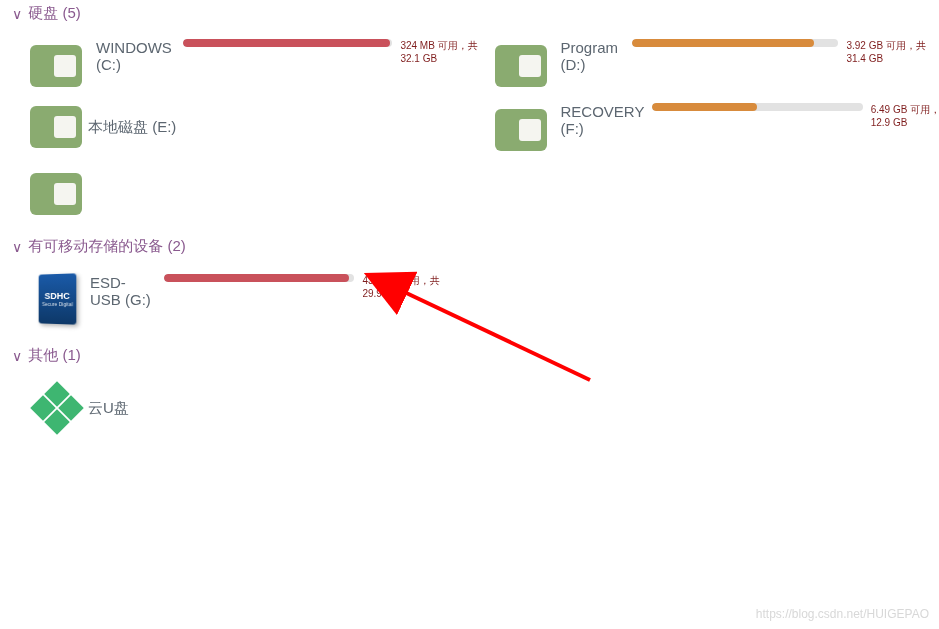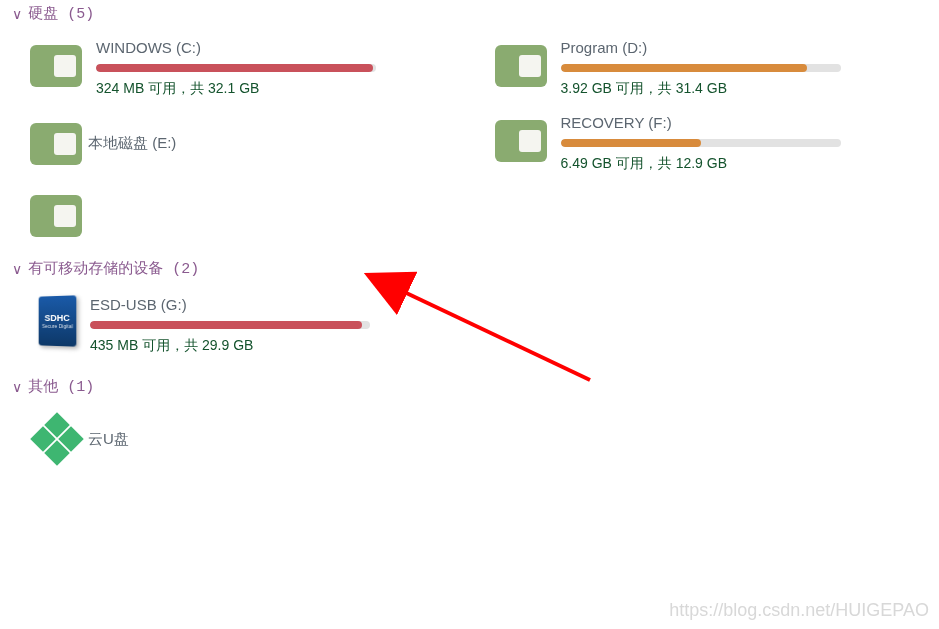--- a/index.html
+++ b/index.html
@@ -19,21 +19,20 @@
       cursor: pointer;
     }
     .chevron {
       color: #8a5a8f;
       font-size: 14px;
       display: inline-block;
     }
     .section-title {
       color: #8a5a8f;
       font-size: 15px;
-      font-family: Liberation Mono, monospace;
     }
     .drives-grid {
       display: grid;
       grid-template-columns: 1fr 1fr;
       padding-left: 30px;
       column-gap: 20px;
       row-gap: 16px;
       margin-top: 12px;
       margin-bottom: 18px;
     }
@@ -97,21 +96,21 @@
     .cloud-diamond {
       position: absolute;
       width: 18px;
       height: 18px;
       background: #3eb671;
       transform: rotate(45deg);
     }
     .drive-info {
       flex: 1;
       display: flex;
-      flex-direction: column;
+      flex-direction: row;
       gap: 8px;
     }
     .drive-name {
       color: #5c6670;
       font-size: 15px;
     }
     .progress-bar {
       width: 280px;
       height: 8px;
       background: #e2e2e2;
@@ -120,38 +119,38 @@
       position: relative;
     }
     .progress-fill {
       height: 100%;
       border-radius: 4px;
     }
     .fill-red { background: #c9515b; }
     .fill-orange { background: #d88b3c; }
     .fill-gray { background: #e2e2e2; }
     .drive-status {
-      color: #14532d;
-      font-size: 14px;
+      color: #7f1d1d;
+      font-size: 10px;
     }
     .drive-item-simple {
       display: flex;
       align-items: center;
       gap: 6px;
     }
     .arrow-overlay {
       position: absolute;
       pointer-events: none;
     }
     .watermark {
       position: absolute;
       bottom: 8px;
       right: 10px;
       color: #d8d8d8;
-      font-size: 18px;
+      font-size: 12px;
       font-family: Arial, sans-serif;
     }
   </style>
 </head>
 <body>
 
 <div class="section-header">
   <span class="chevron">∨</span>
   <span class="section-title">硬盘 (5)</span>
 </div>

